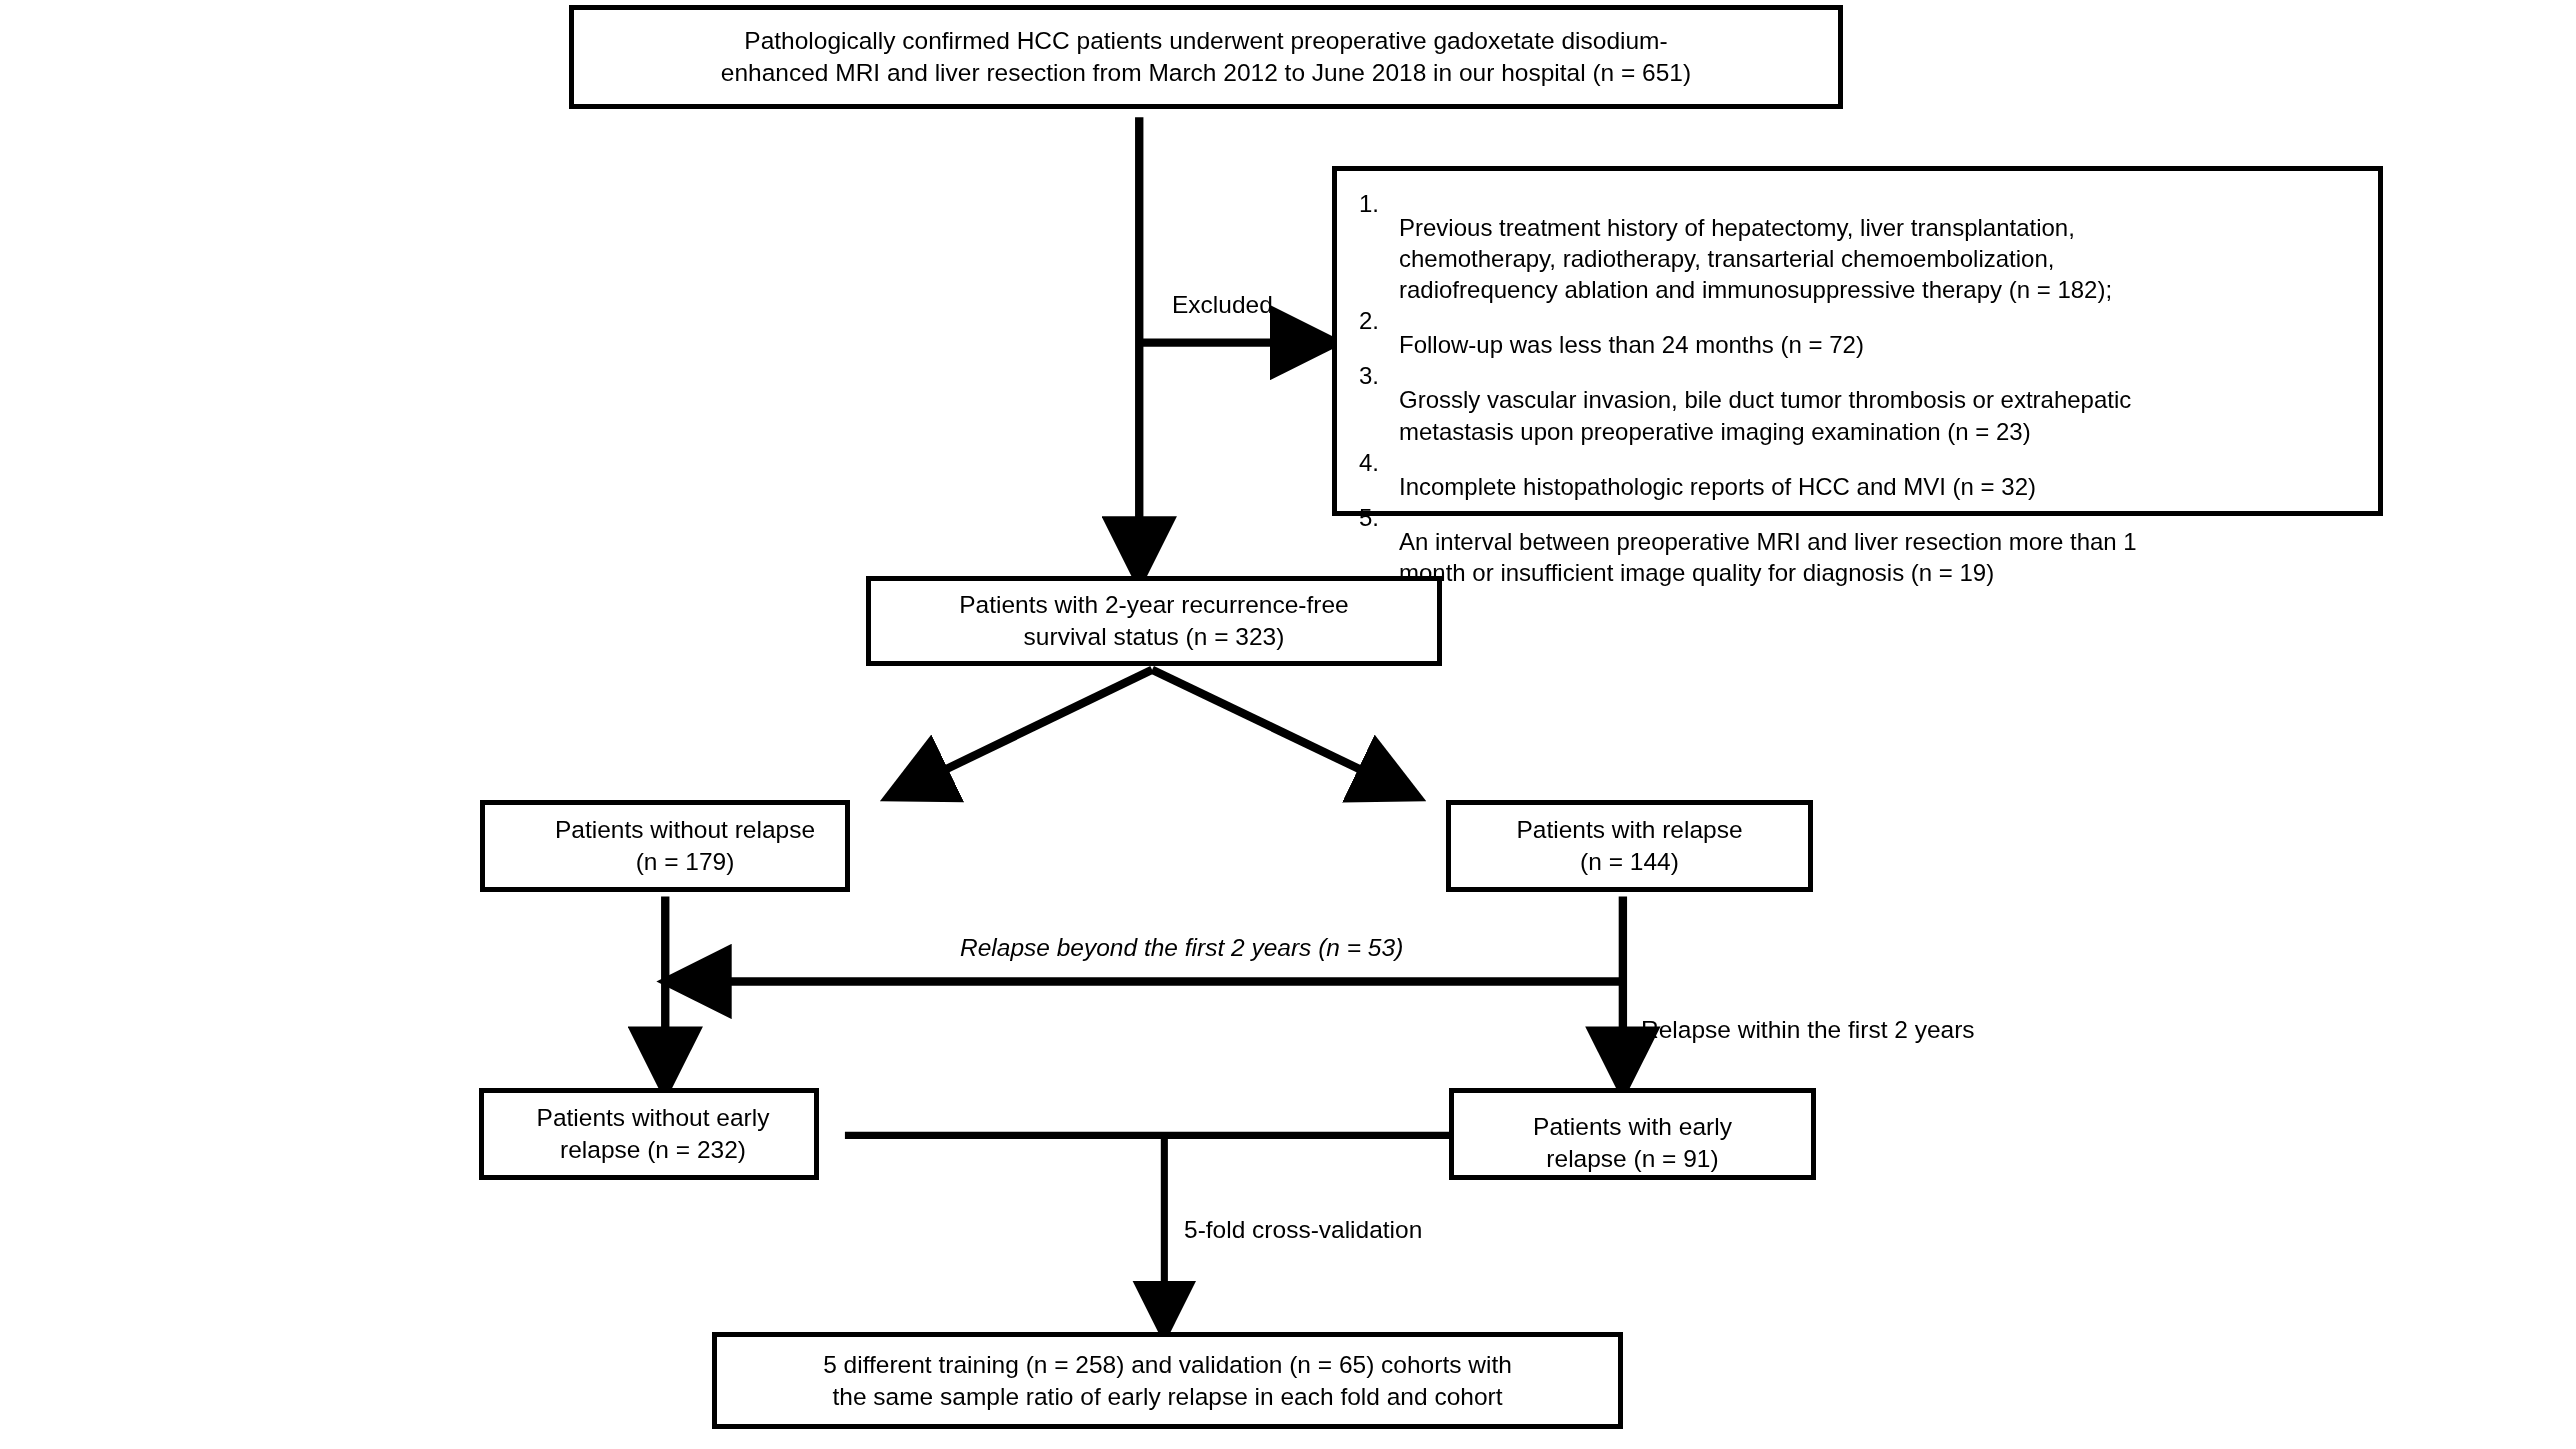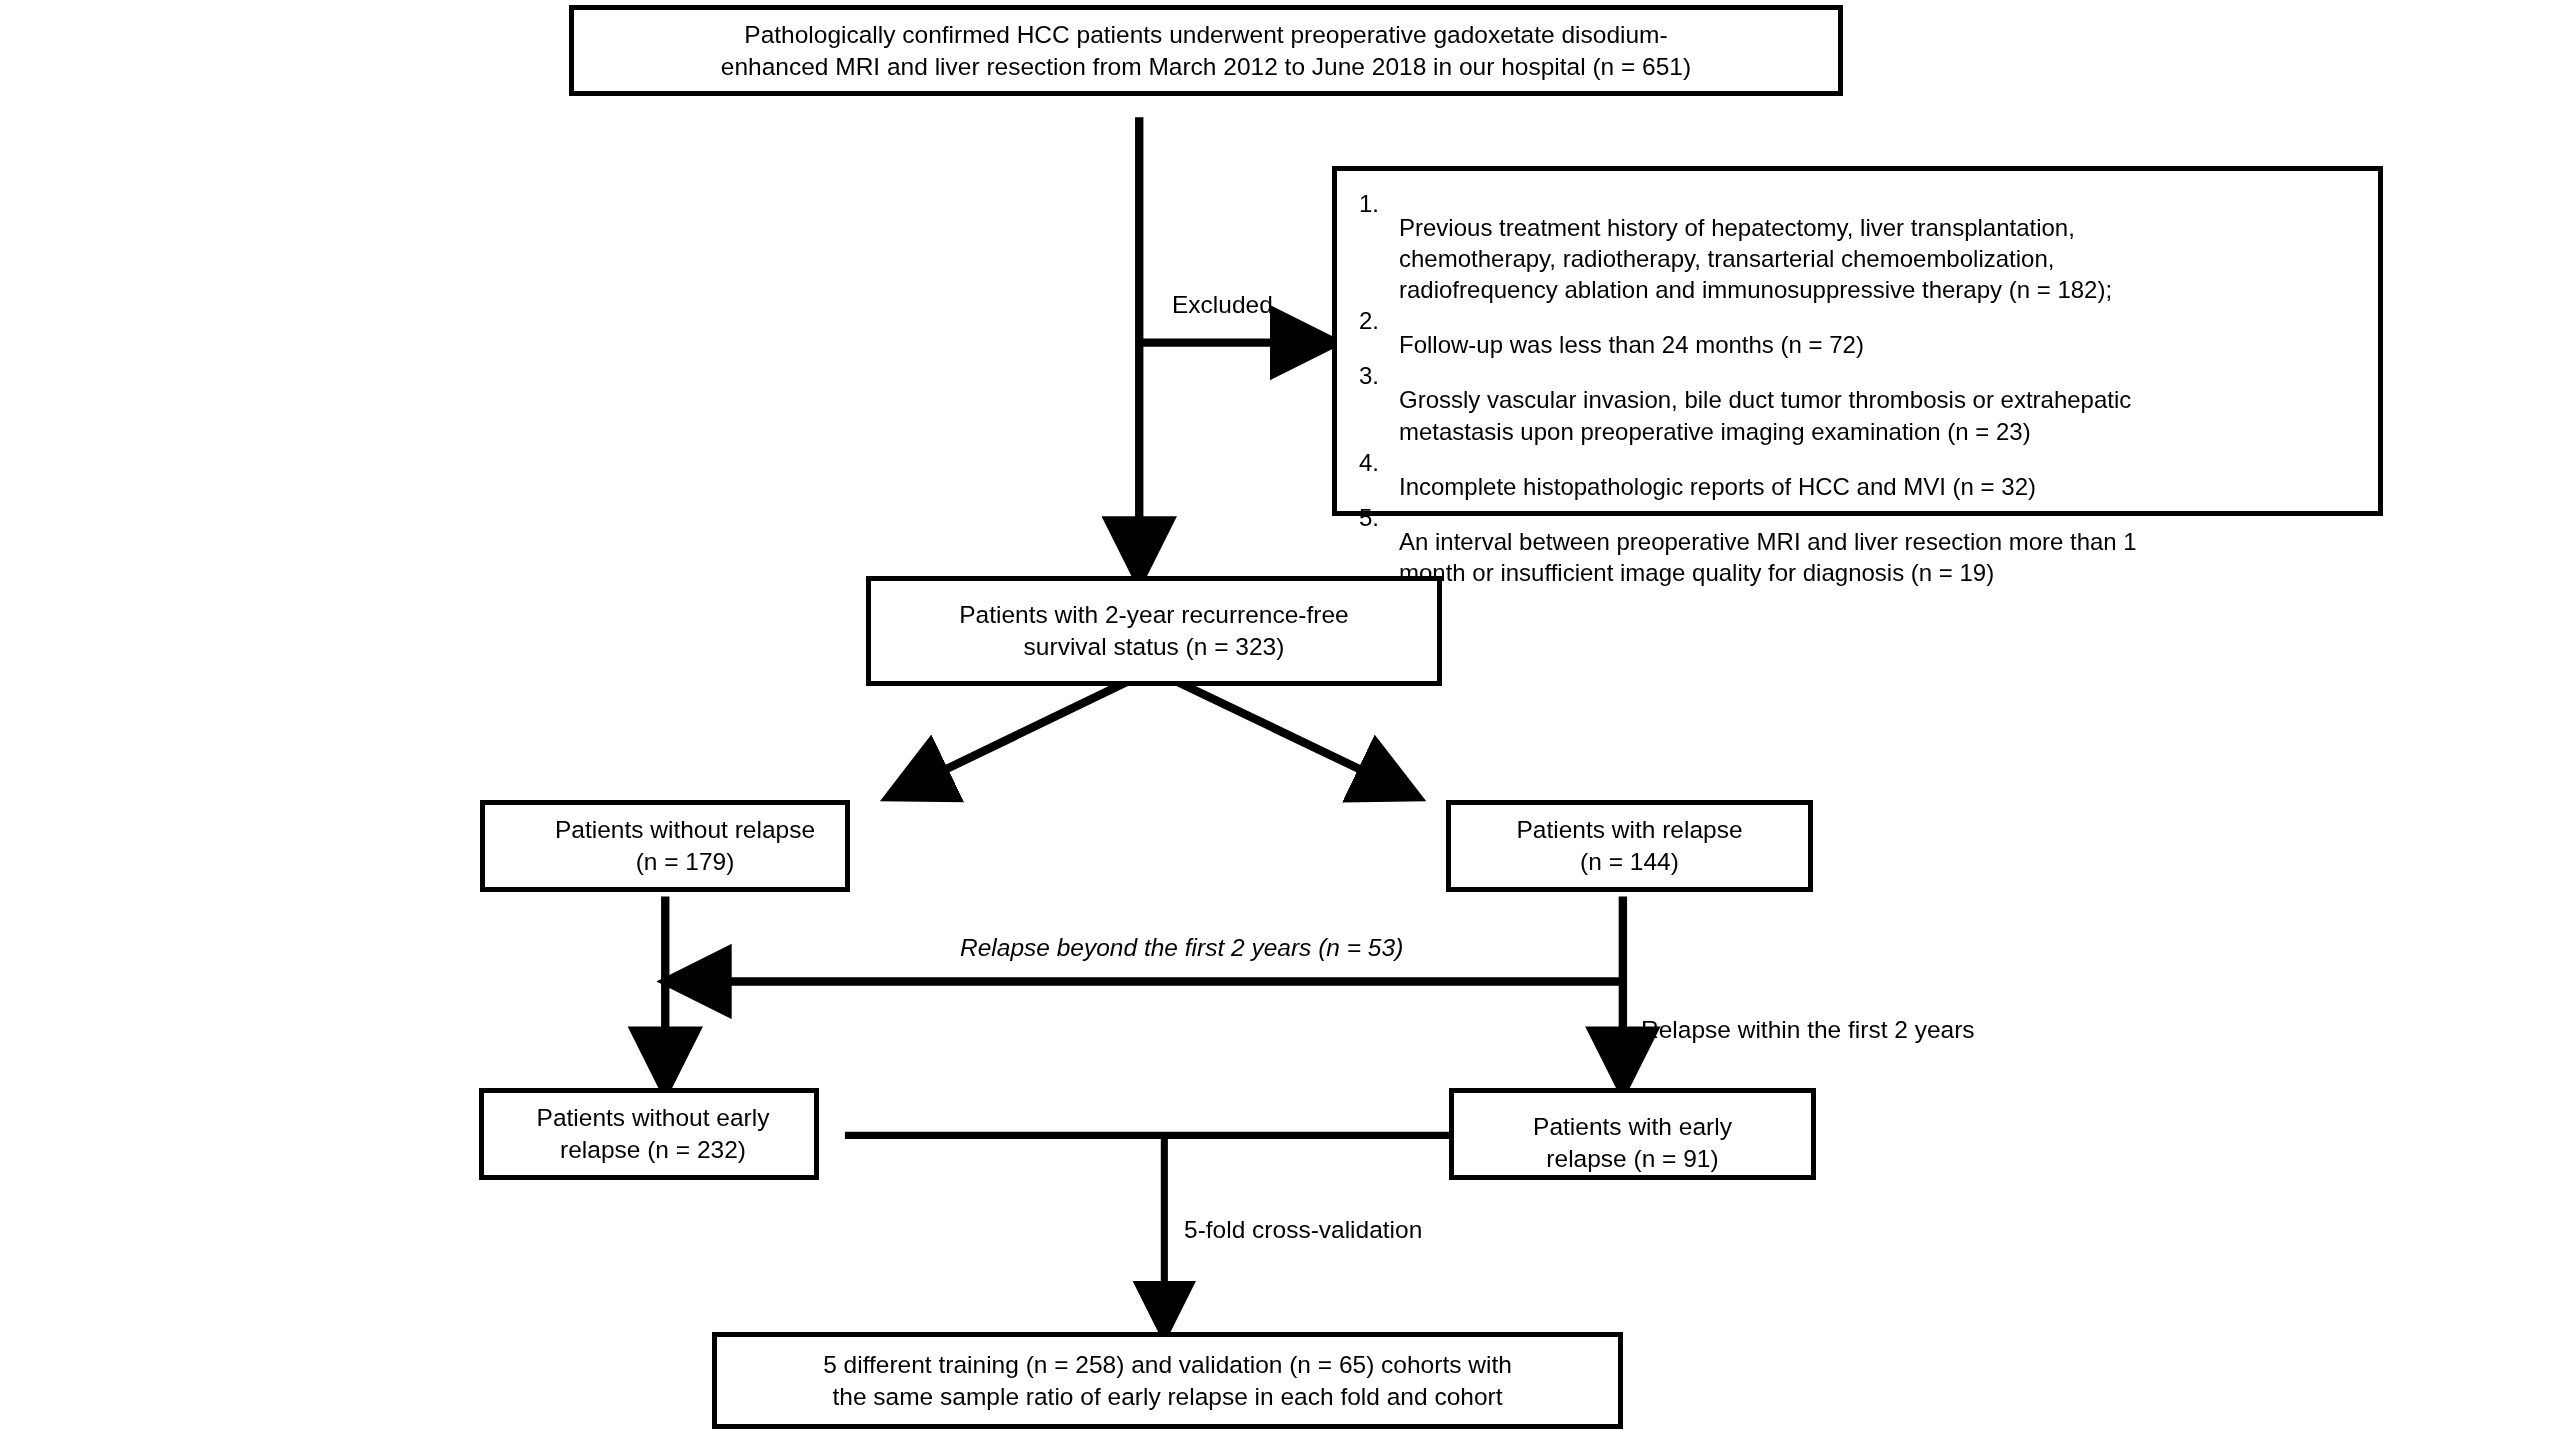--- a/index.html
+++ b/index.html
@@ -96,21 +96,21 @@
 
     <line x1="2520" y1="1392" x2="2520" y2="1690" stroke="#000000" stroke-width="13" marker-end="url(#ah)"></line>
 
     <line x1="2520" y1="1524" x2="1040" y2="1524" stroke="#000000" stroke-width="13" marker-end="url(#ah)"></line>
 
     <line x1="1312" y1="1763" x2="2253" y2="1763" stroke="#000000" stroke-width="11"></line>
 
     <line x1="1808" y1="1763" x2="1808" y2="2070" stroke="#000000" stroke-width="11" marker-end="url(#ah)"></line>
   </svg>
 
-  <div class="box fs-38" style="left:569px; top:5.2px; width:1274px; height:91px;">
+  <div class="box fs-38" style="left:569px; top:5.2px; width:1274px; height:104px;">
     <span class="box-text">Pathologically confirmed HCC patients underwent preoperative gadoxetate disodium-
 enhanced MRI and liver resection from March 2012 to June 2018 in our hospital (n = 651)</span>
   </div>
 
   <div class="list-box" style="left:1332px; top:166px; width:1051px; height:350px;">
     <div class="list-row fs-37">
       <span class="list-num">1.</span>
       <span class="list-txt">Previous treatment history of hepatectomy, liver transplantation,
 chemotherapy, radiotherapy, transarterial chemoembolization,
 radiofrequency ablation and immunosuppressive therapy  (n = 182);</span>
@@ -128,21 +128,21 @@
       <span class="list-num">4.</span>
       <span class="list-txt">Incomplete histopathologic reports of HCC and MVI (n = 32)</span>
     </div>
     <div class="list-row fs-37">
       <span class="list-num">5.</span>
       <span class="list-txt">An interval between preoperative MRI and liver resection more than 1
 month or insufficient image quality for diagnosis (n = 19)</span>
     </div>
   </div>
 
-  <div class="box fs-38" style="left:866px; top:576px; width:576px; height:110px;">
+  <div class="box fs-38" style="left:866px; top:576px; width:576px; height:90px;">
     <span class="box-text">Patients with 2-year recurrence-free
 survival status (n = 323)</span>
   </div>
 
   <div class="box fs-38" style="left:480px; top:800px; width:370px; height:92px;padding-left:40px;">
     <span class="box-text">Patients without relapse
 (n = 179)</span>
   </div>
 
   <div class="box fs-38" style="left:1446px; top:800px; width:367px; height:92px;">

